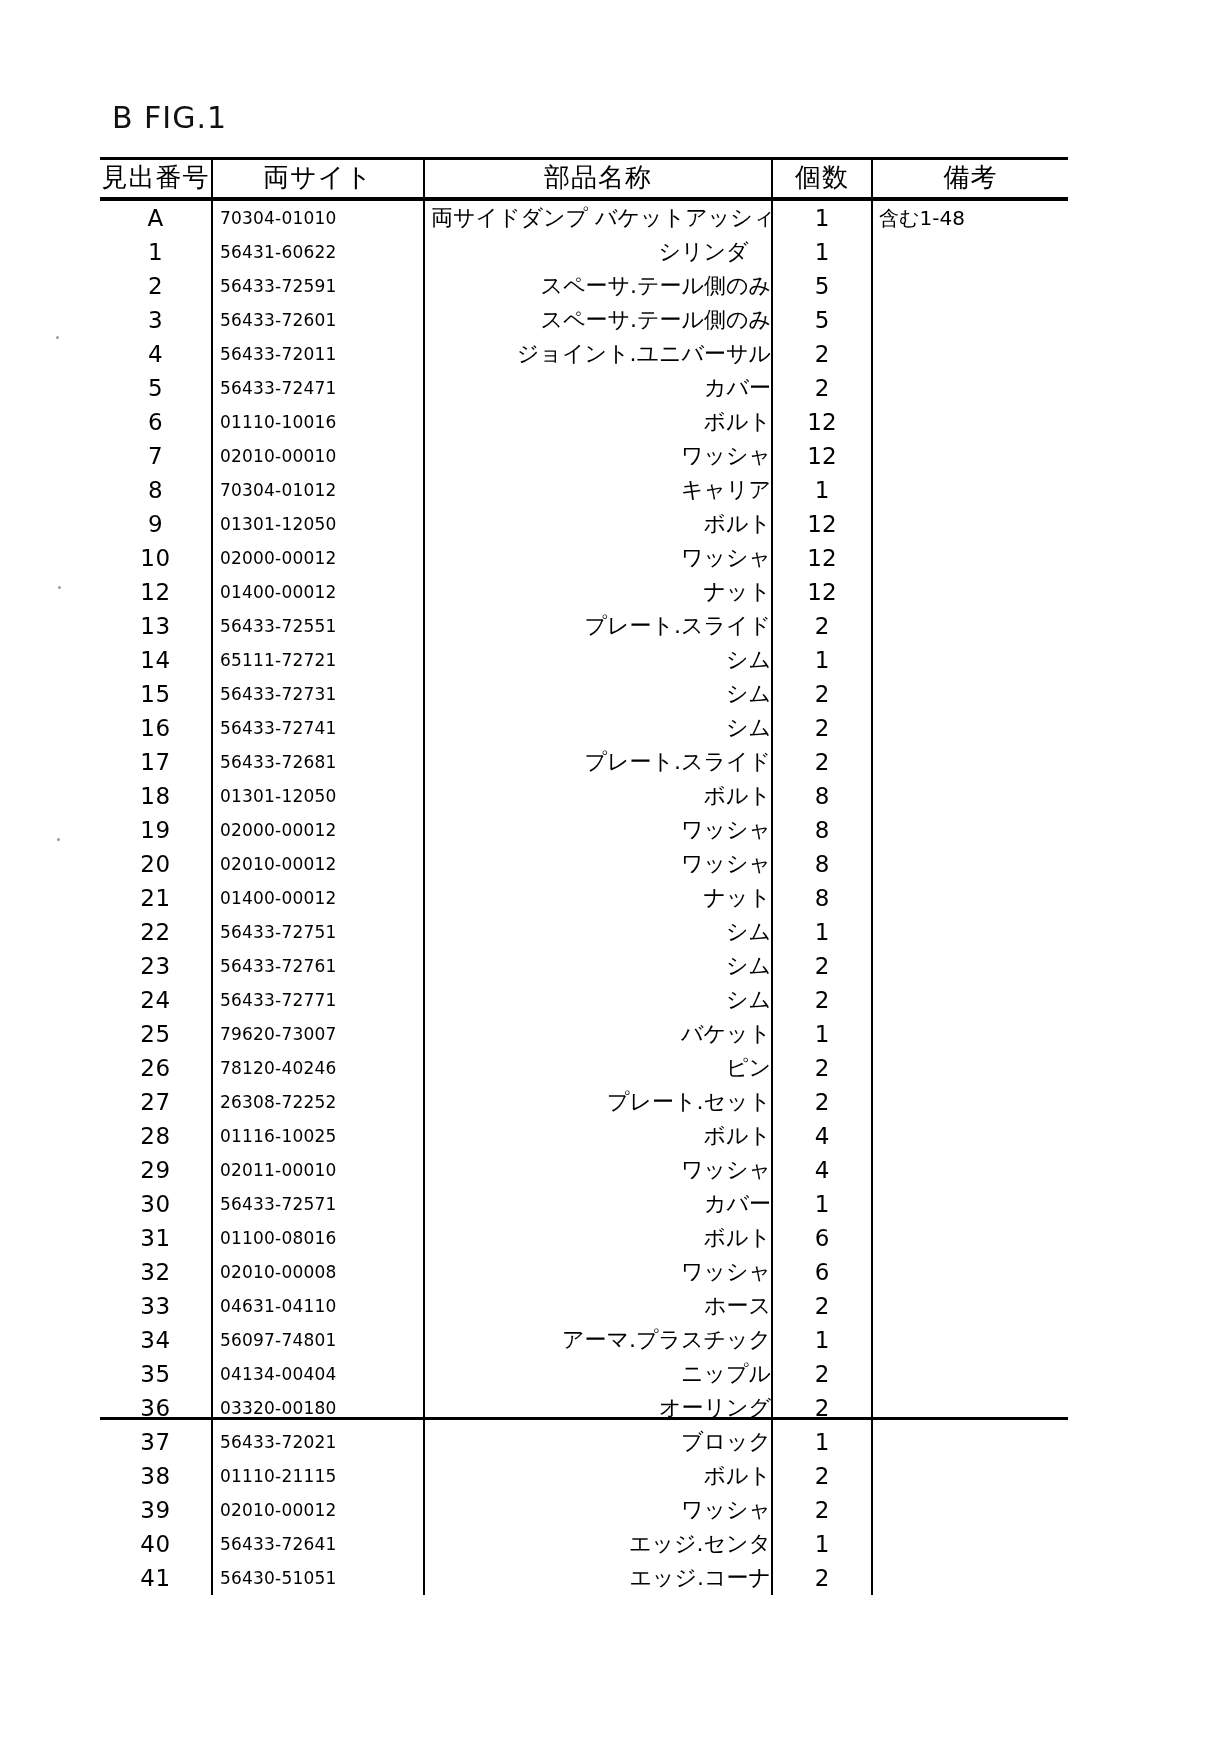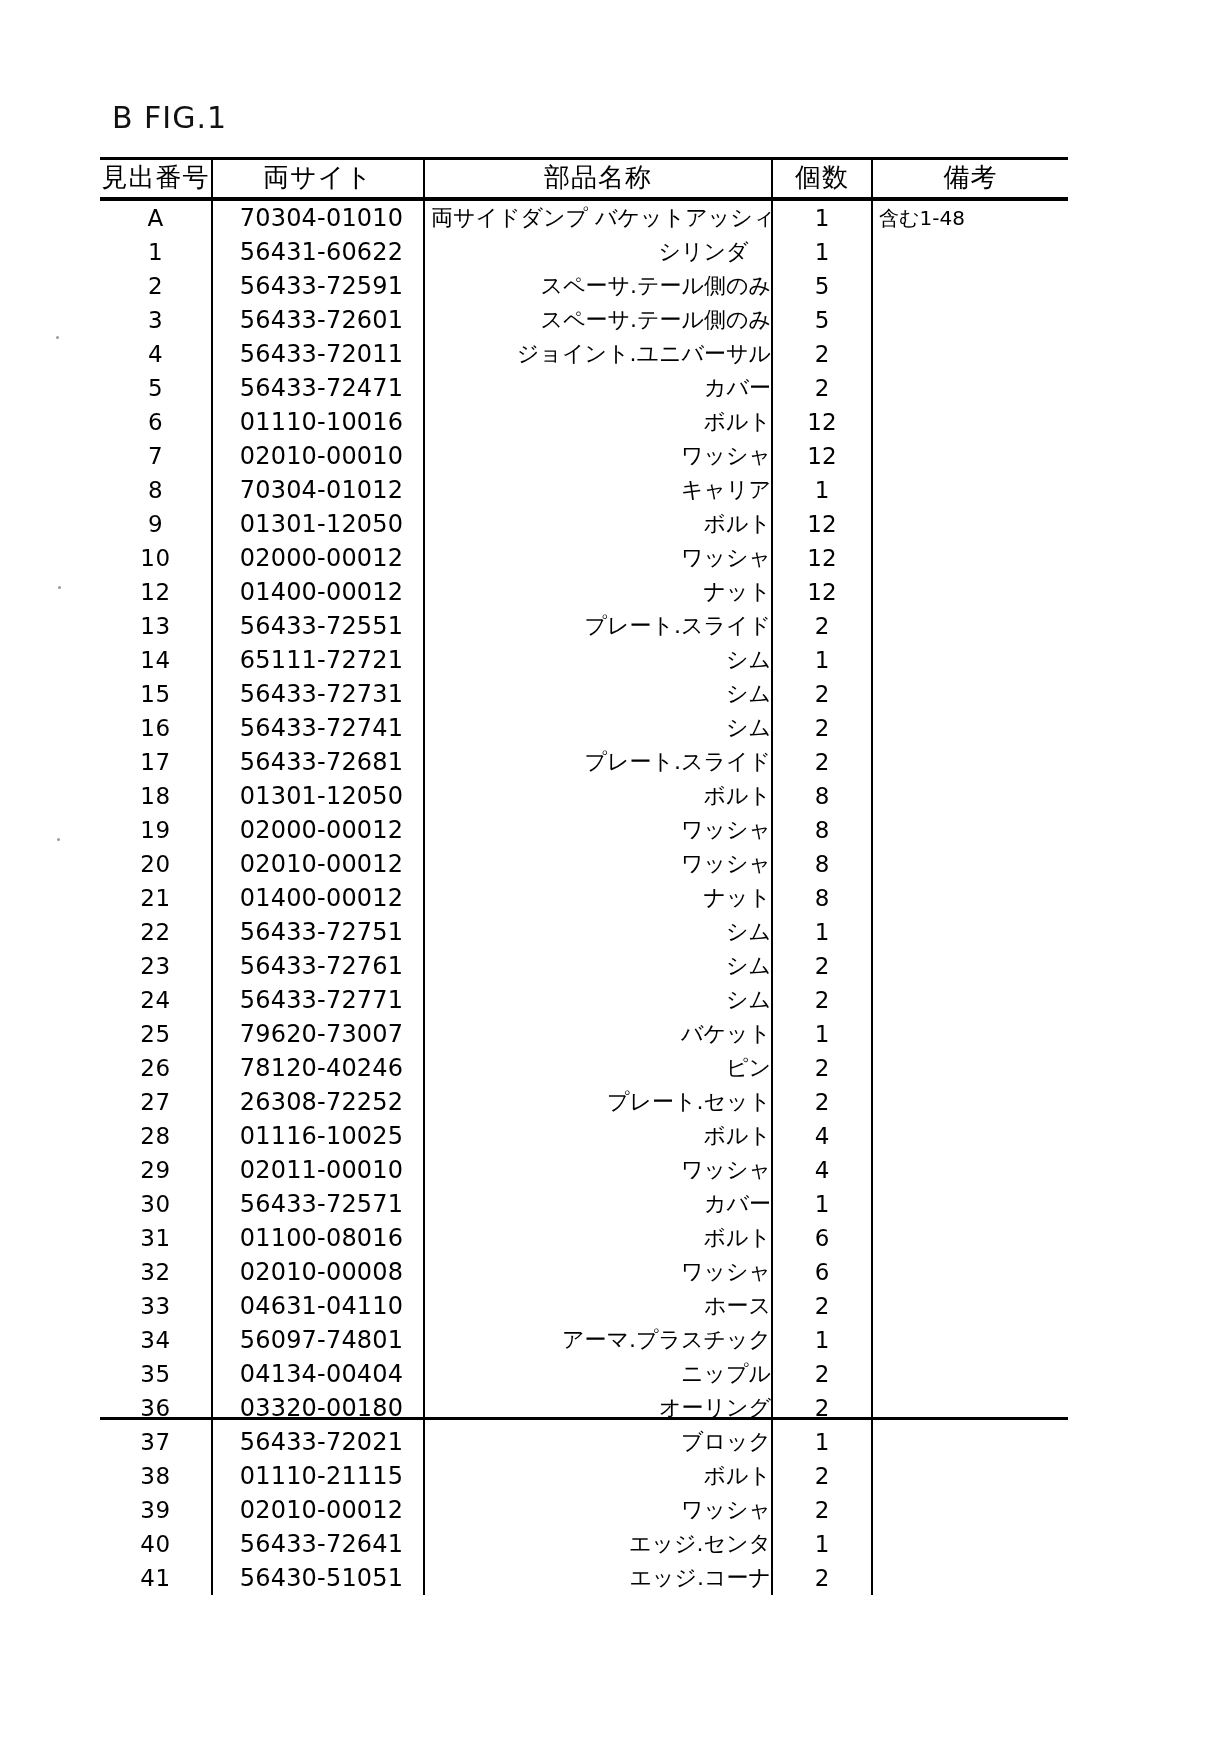--- a/index.html
+++ b/index.html
@@ -85,23 +85,23 @@
   table.parts tbody tr:last-child td {
     border-bottom: none;
   }
 
   .cell-idx {
     text-align: center;
     font-size: 23px;
     letter-spacing: 0.5px;
   }
   .cell-pn {
-    text-align: center;
+    text-align: left;
     padding-left: 7px !important;
-    font-size: 24px;
+    font-size: 17px;
     letter-spacing: 0.2px;
   }
   .cell-name {
     text-align: right;
     padding-left: 6px !important;
     font-size: 22px;
     letter-spacing: 0px;
   }
   .cell-qty {
     text-align: center;

